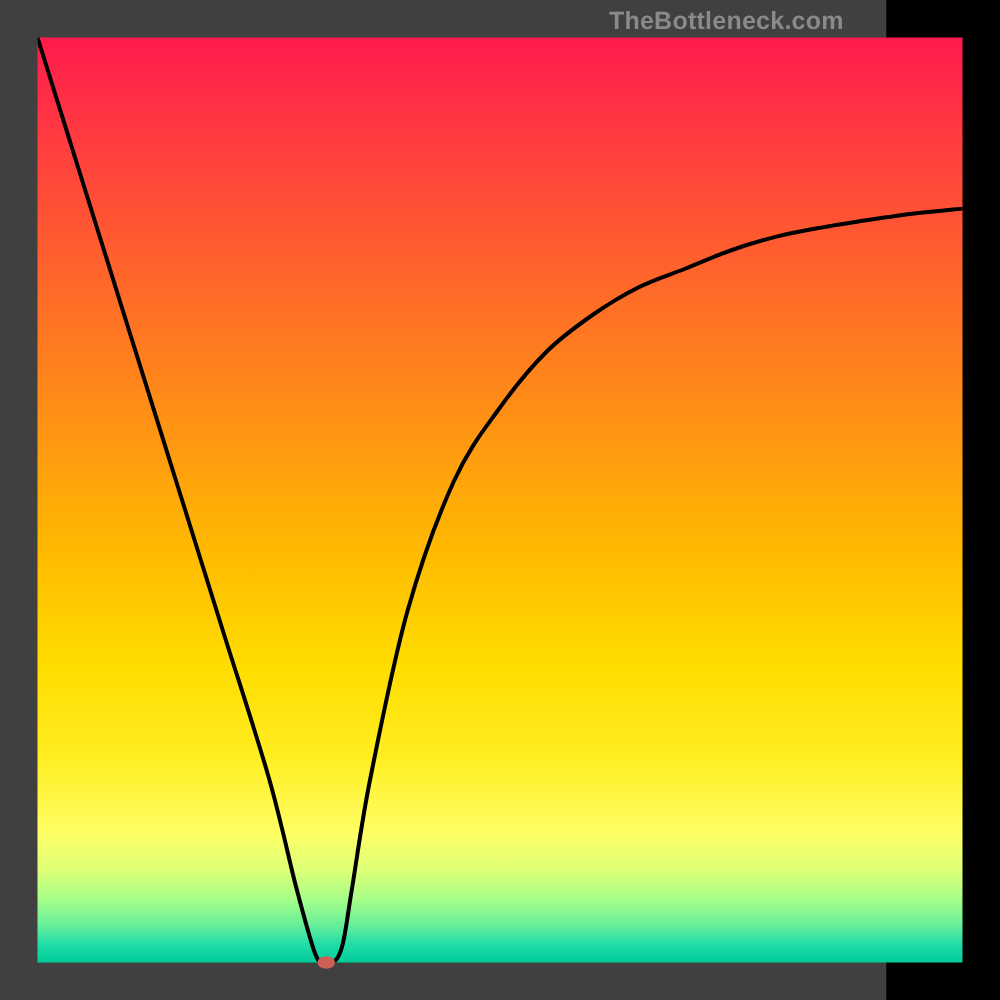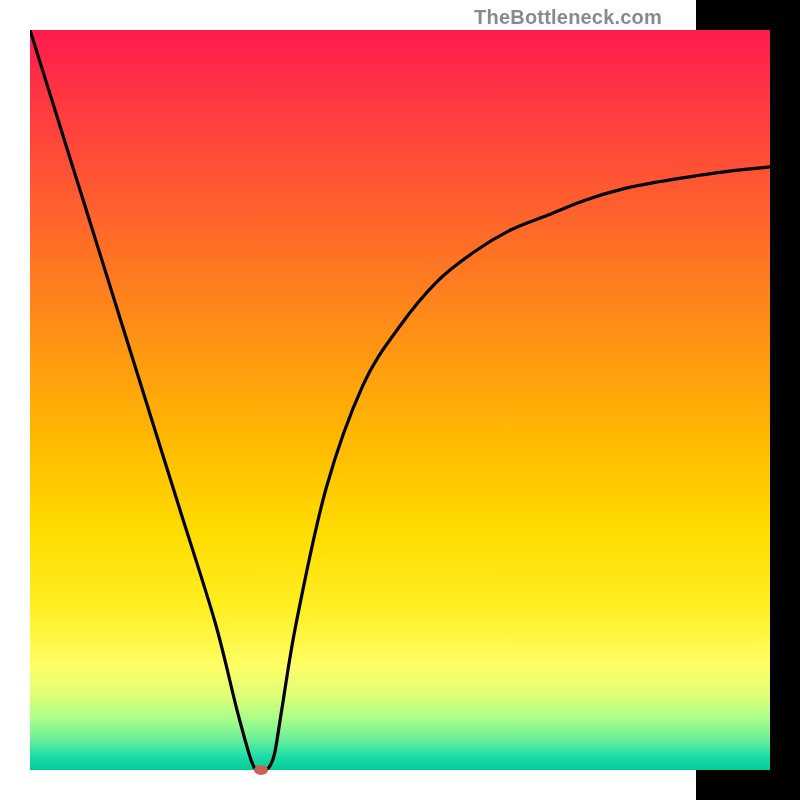--- a/index.html
+++ b/index.html
@@ -7,21 +7,22 @@
     padding: 0;
     width: 800px;
     height: 800px;
     background: #000;
     overflow: hidden;
   }
   .frame {
     position: relative;
     width: 696px;
     height: 800px;
-    background: #ffffff;
+    background: #404040;
+    padding-left: 13px;
   }
   .plot-area {
     position: absolute;
     left: 30px;
     top: 30px;
     width: 740px;
     height: 740px;
     background: linear-gradient(to bottom,
       #ff1a4d 0%,
       #ff3344 8%,

